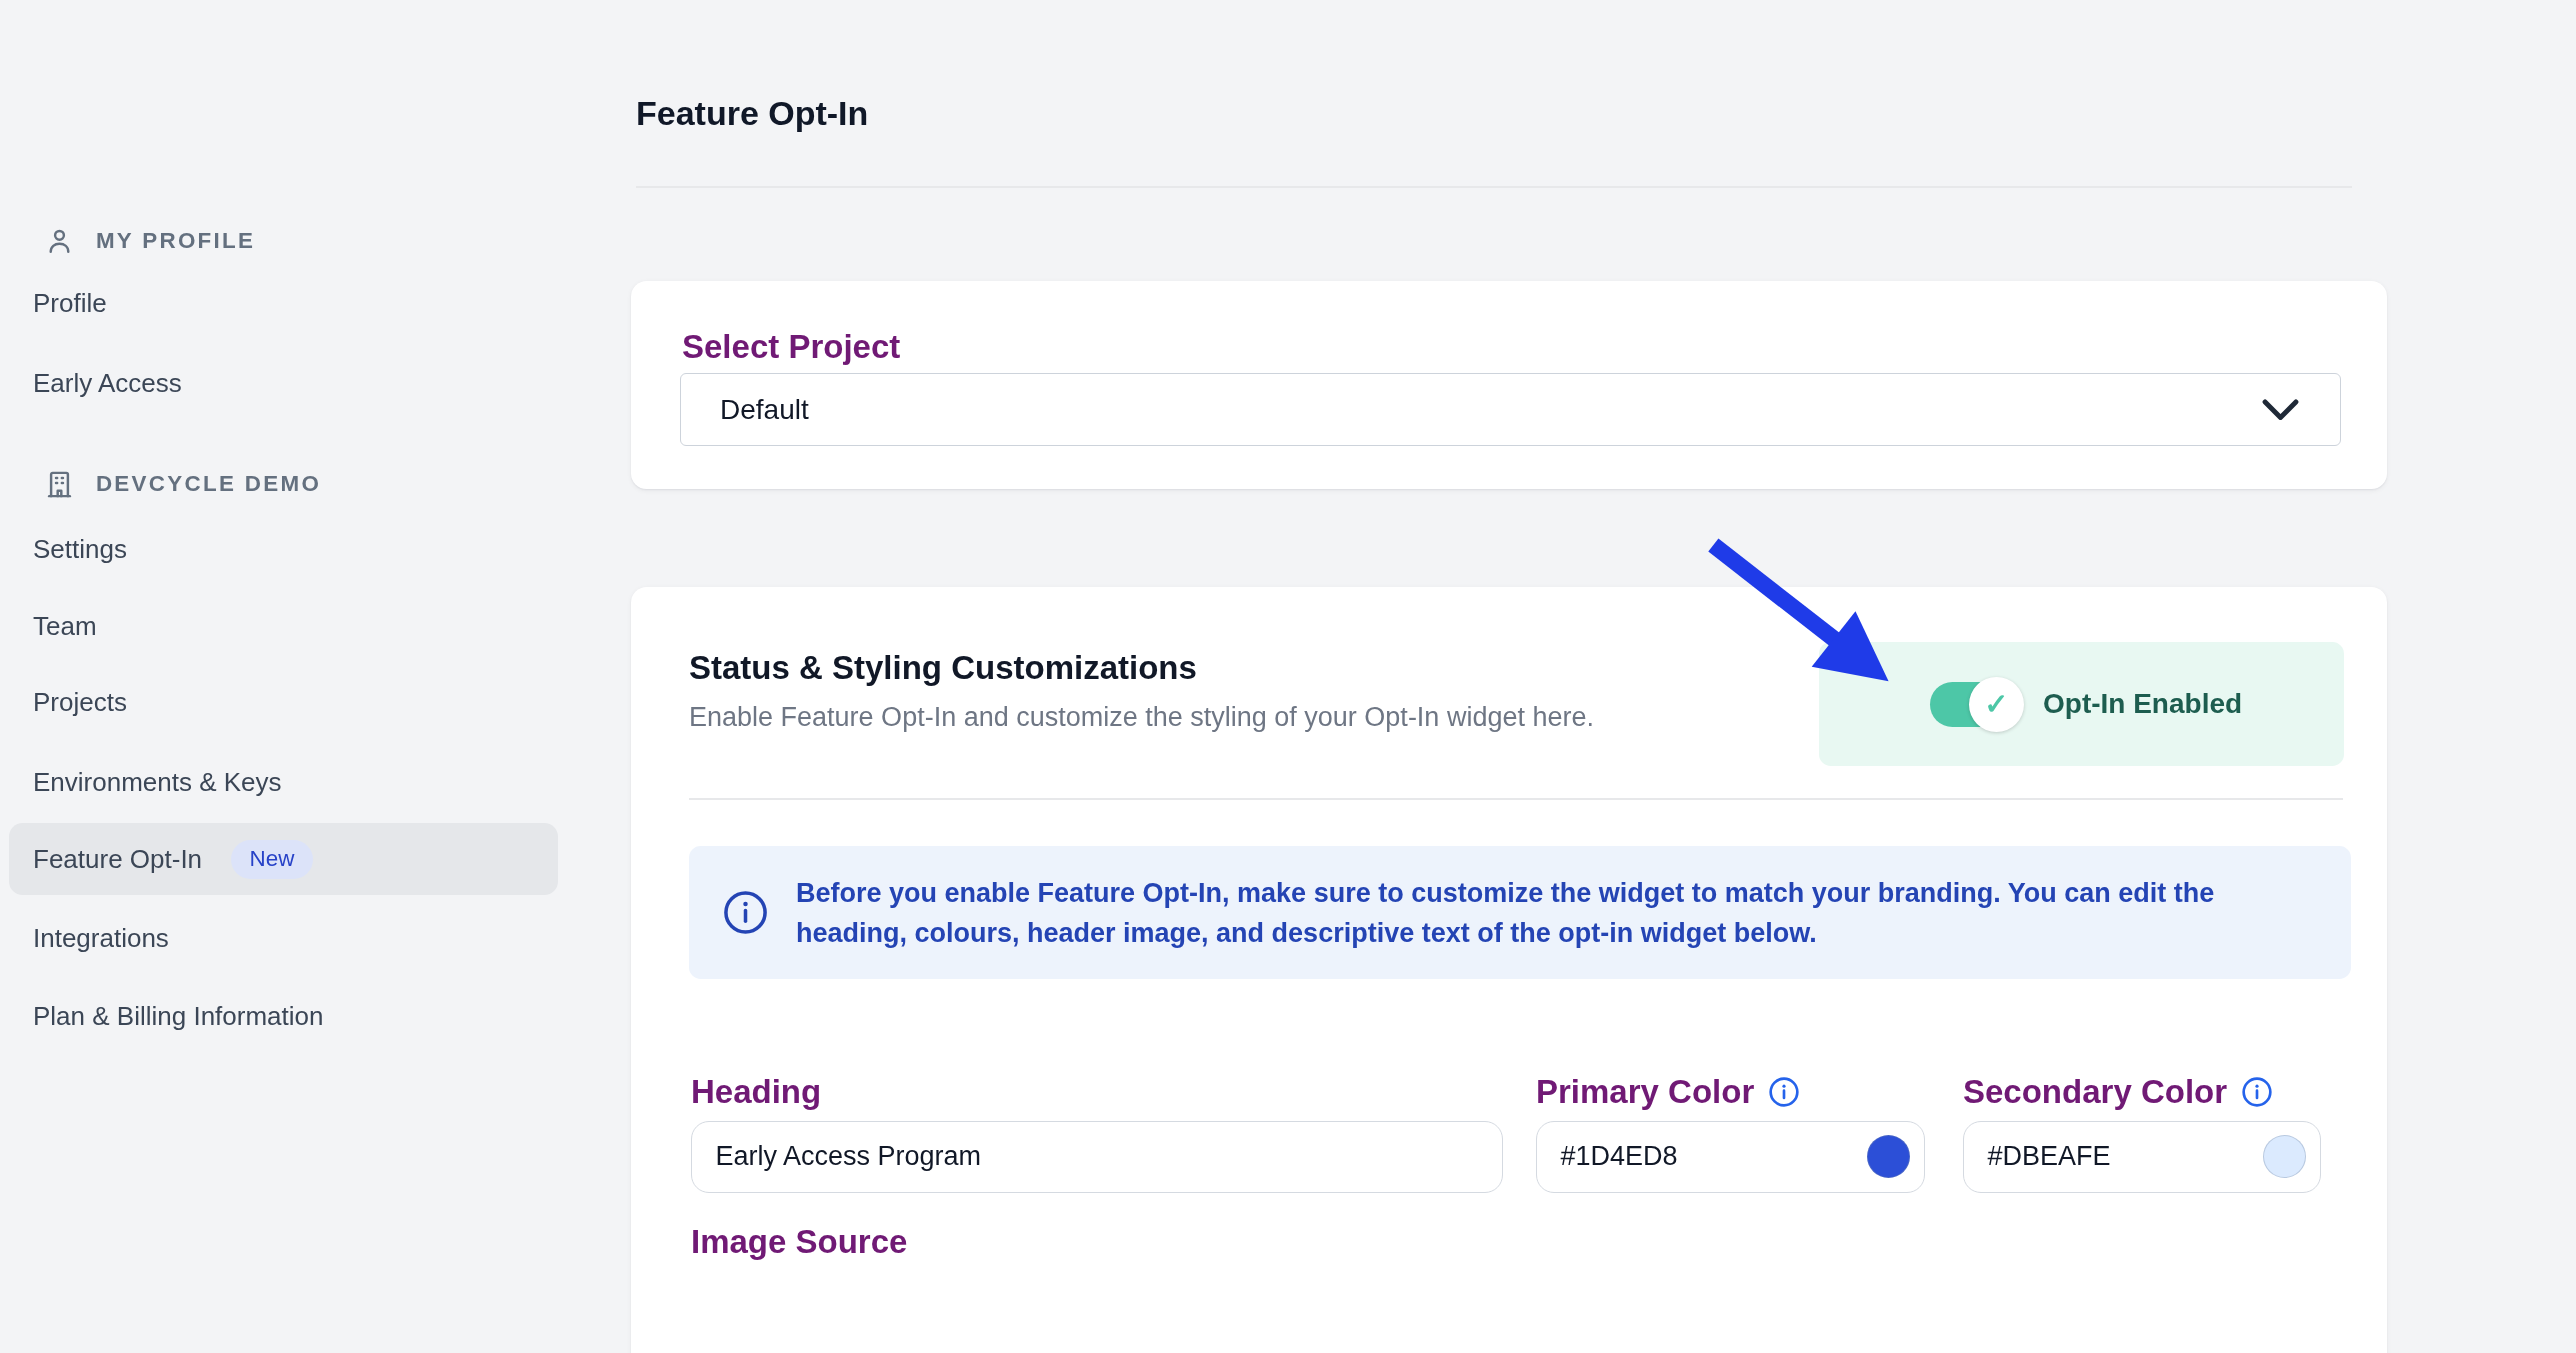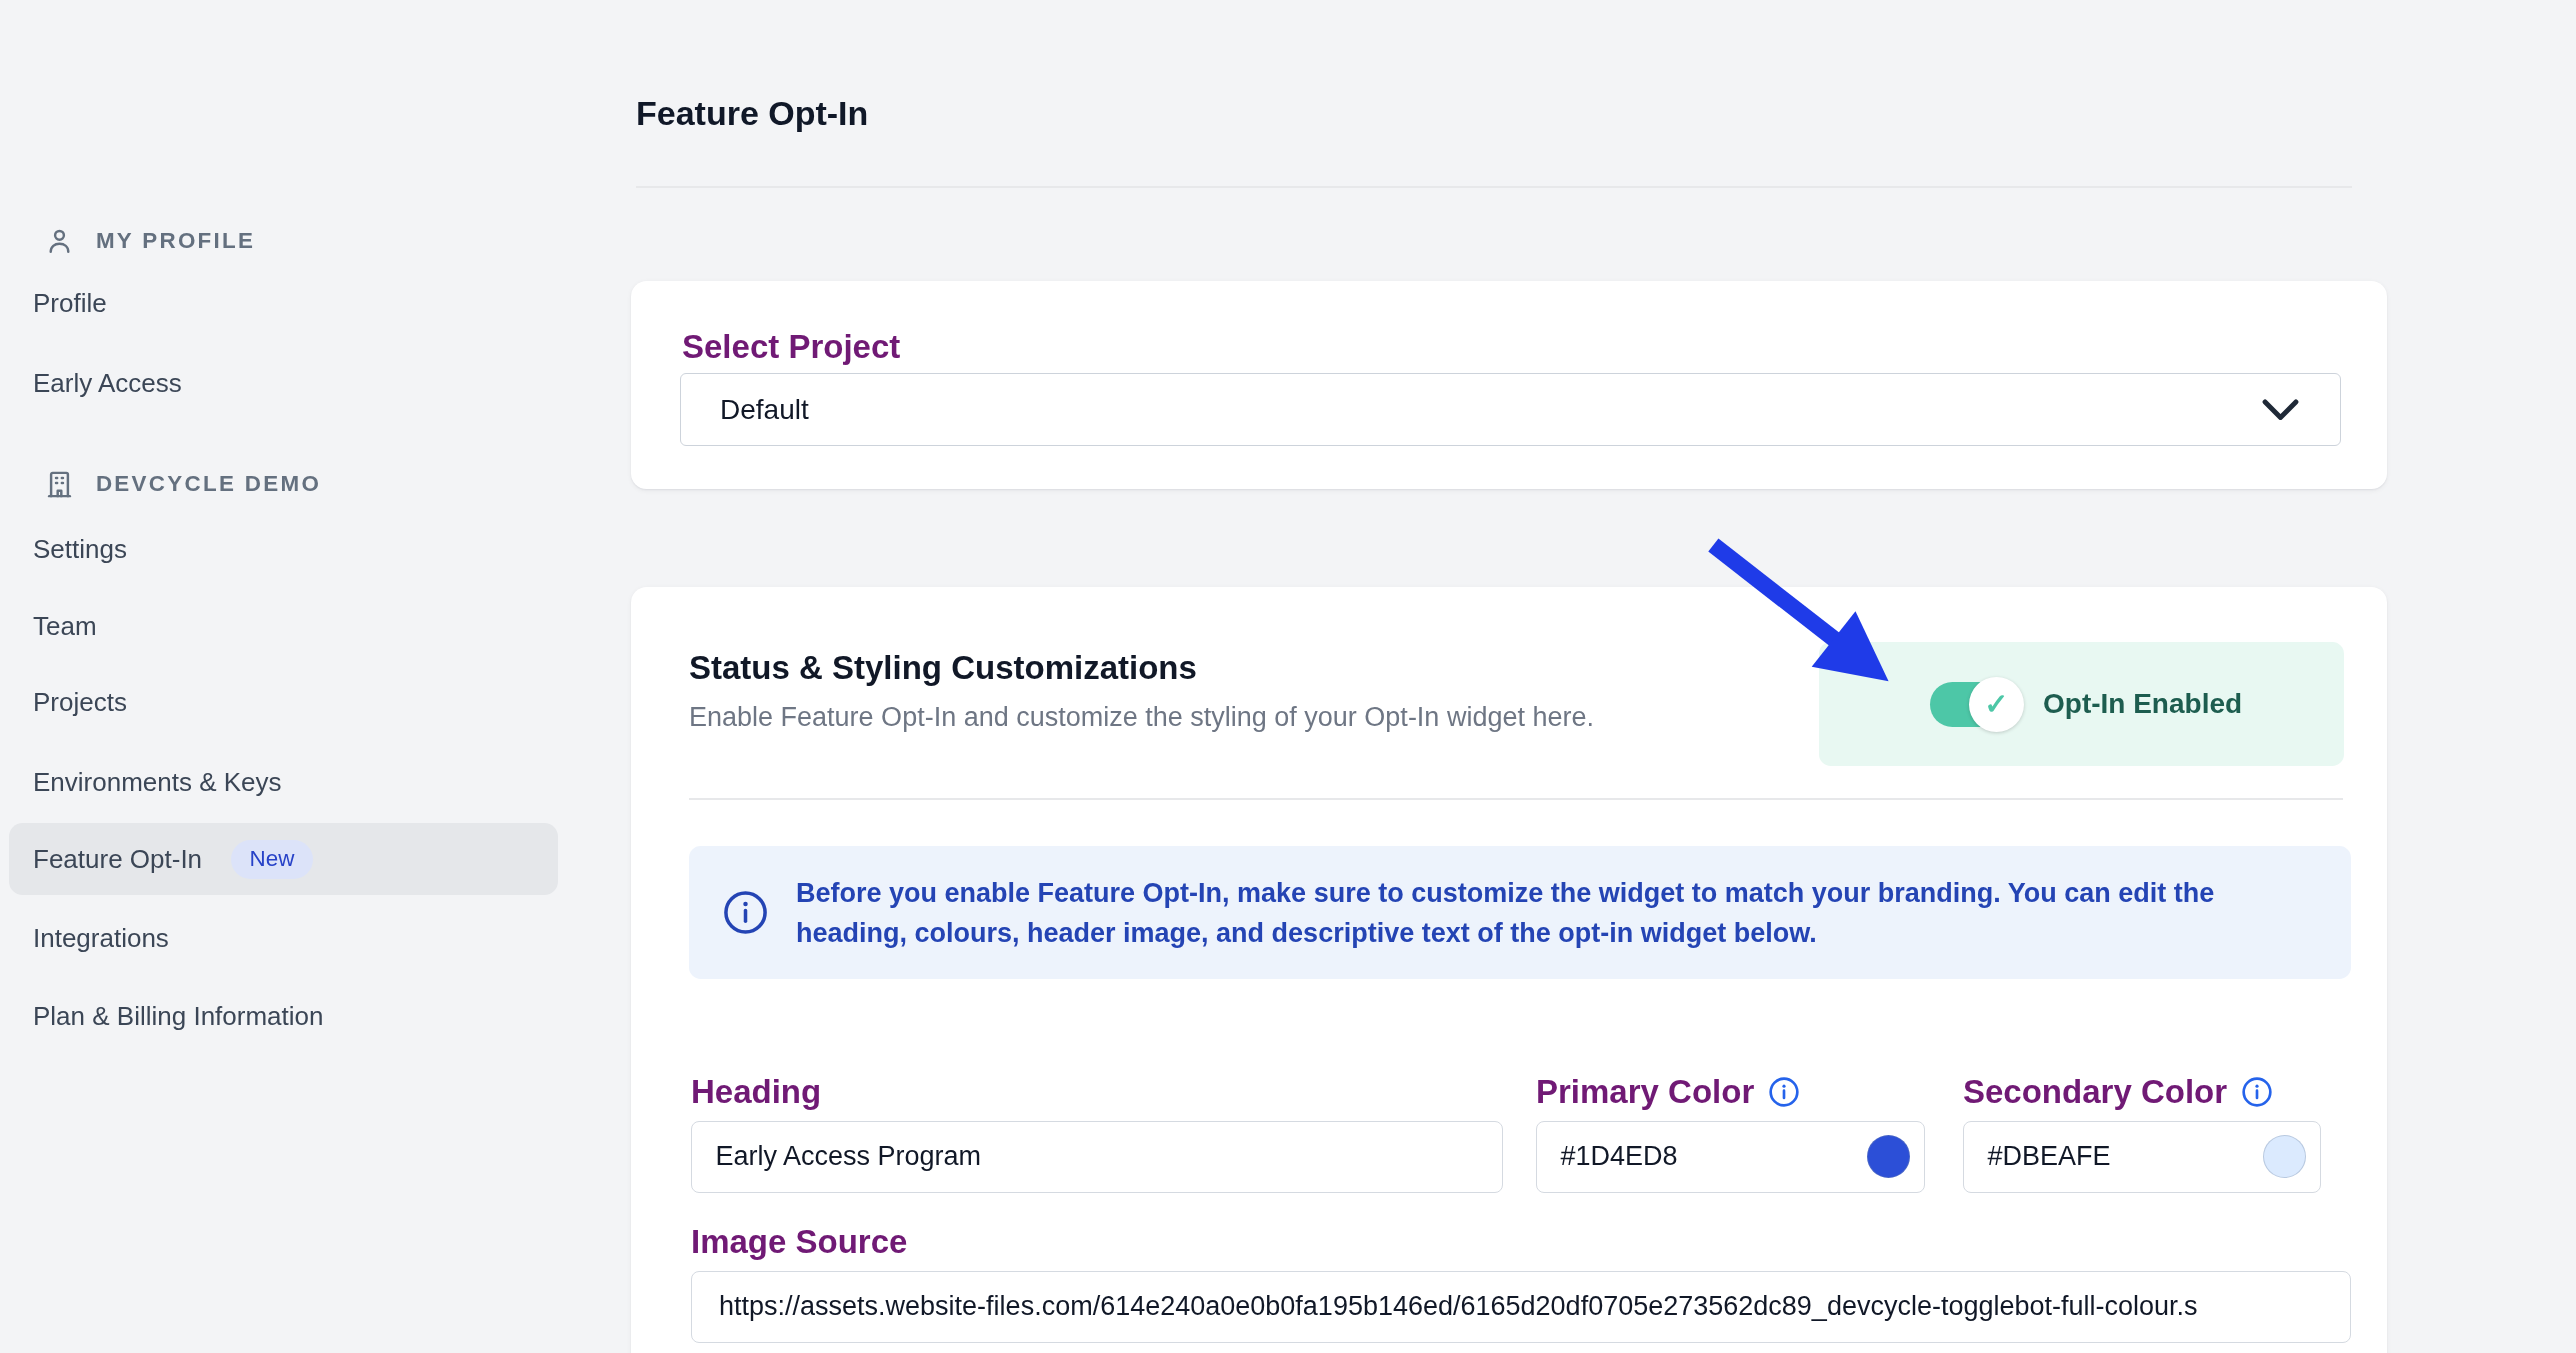--- a/index.html
+++ b/index.html
@@ -76,21 +76,21 @@
   .info-icon svg { width:47px; height:47px; display:block; }
   .banner-text { font-size:27px; font-weight:600; color:#2444B4; line-height:40px; }
   .field { position:absolute; }
   .f-heading { left:60px;  top:487px; width:812px; }
   .f-primary { left:905px; top:487px; width:389px; }
   .f-secondary { left:1332px; top:487px; width:358px; }
   .f-image { left:60px; top:637px; width:1660px; }
   .label-row { display:flex; align-items:center; gap:13.6px; height:35px; margin-bottom:11.7px; }
   .mini-info svg { width:32px; height:32px; display:block; }
   .tb {
-    width:100%; height:72px; border:1.9px solid #D5DAE1; border-radius:8px;
+    width:100%; height:72px; border:1.9px solid #D5DAE1; border-radius:18px;
     background:#fff; font-family:"Liberation Sans", sans-serif;
     font-size:27px; color:#111827; padding:0 23.4px; outline:none;
   }
   .color-wrap { position:relative; }
   .swatch {
     position:absolute; right:14.6px; top:14.6px; width:43px; height:43px;
     border-radius:50%; border:1px solid rgba(120,140,170,.35); cursor:pointer;
   }
   .f-image .tb { padding:0 27px; font-size:27px; }
   
@@ -234,21 +234,20 @@
       <div class="color-wrap">
         <input class="tb" type="text" value="#DBEAFE" style="">
         <span class="swatch" style="background:#DBEAFE"></span>
       </div>
     </div>
 
     <div class="field f-image">
       <div class="label-row">
         <span class="field-label">Image Source</span>
       </div>
-      <input class="tb" type="text" value="https://assets.website-files.com/614e240a0e0b0fa195b146ed/6165d20df0705e273562dc89_devcycle-togglebot-full-colour.s" style="">
     </div>
   </section>
 
   <svg class="arrow-overlay" viewBox="0 0 2646 1390">
     <line x1="1760" y1="560" x2="1886" y2="658" stroke="#1F3BE8" stroke-width="17"></line>
     <polygon points="1940,700 1861,685 1906,628" fill="#1F3BE8"></polygon>
   </svg>
 
 </div>
 

